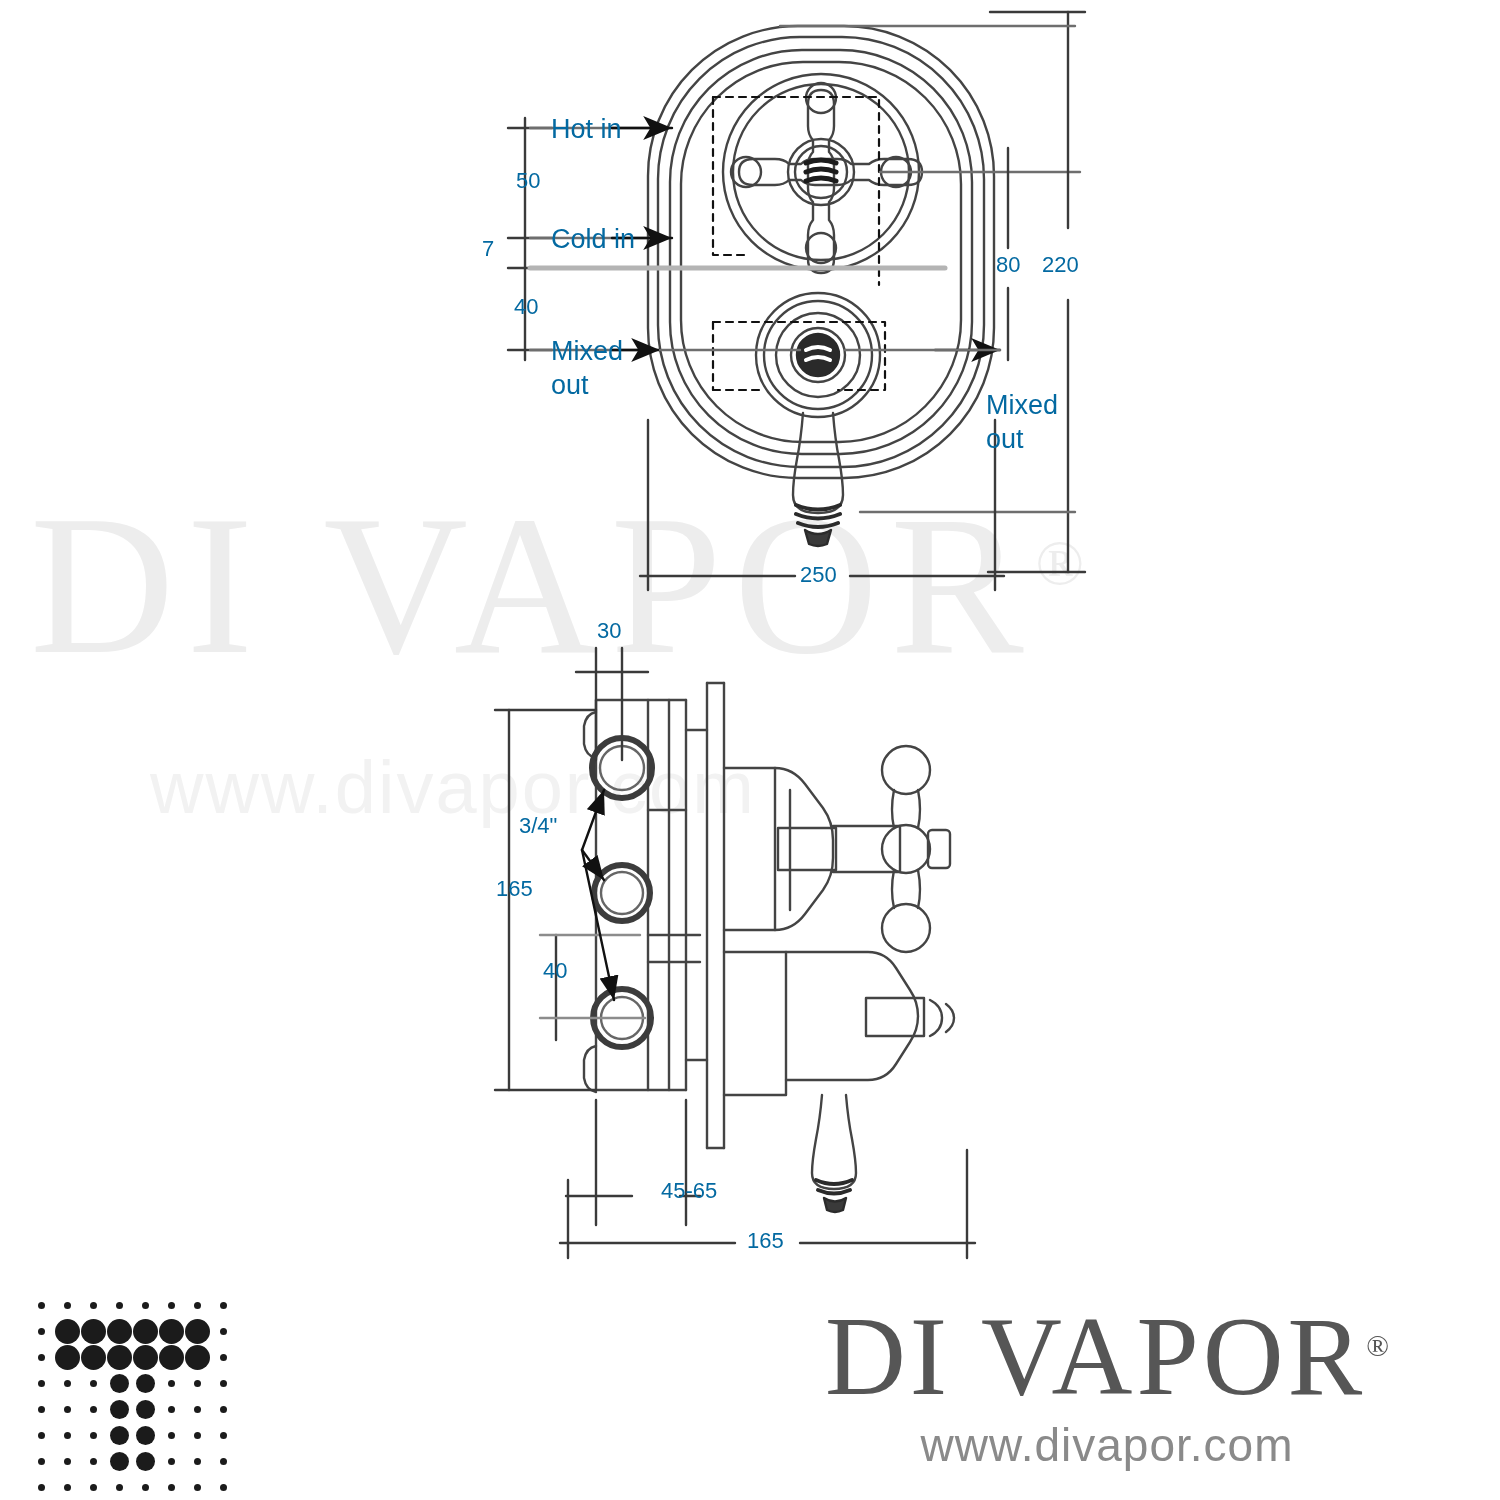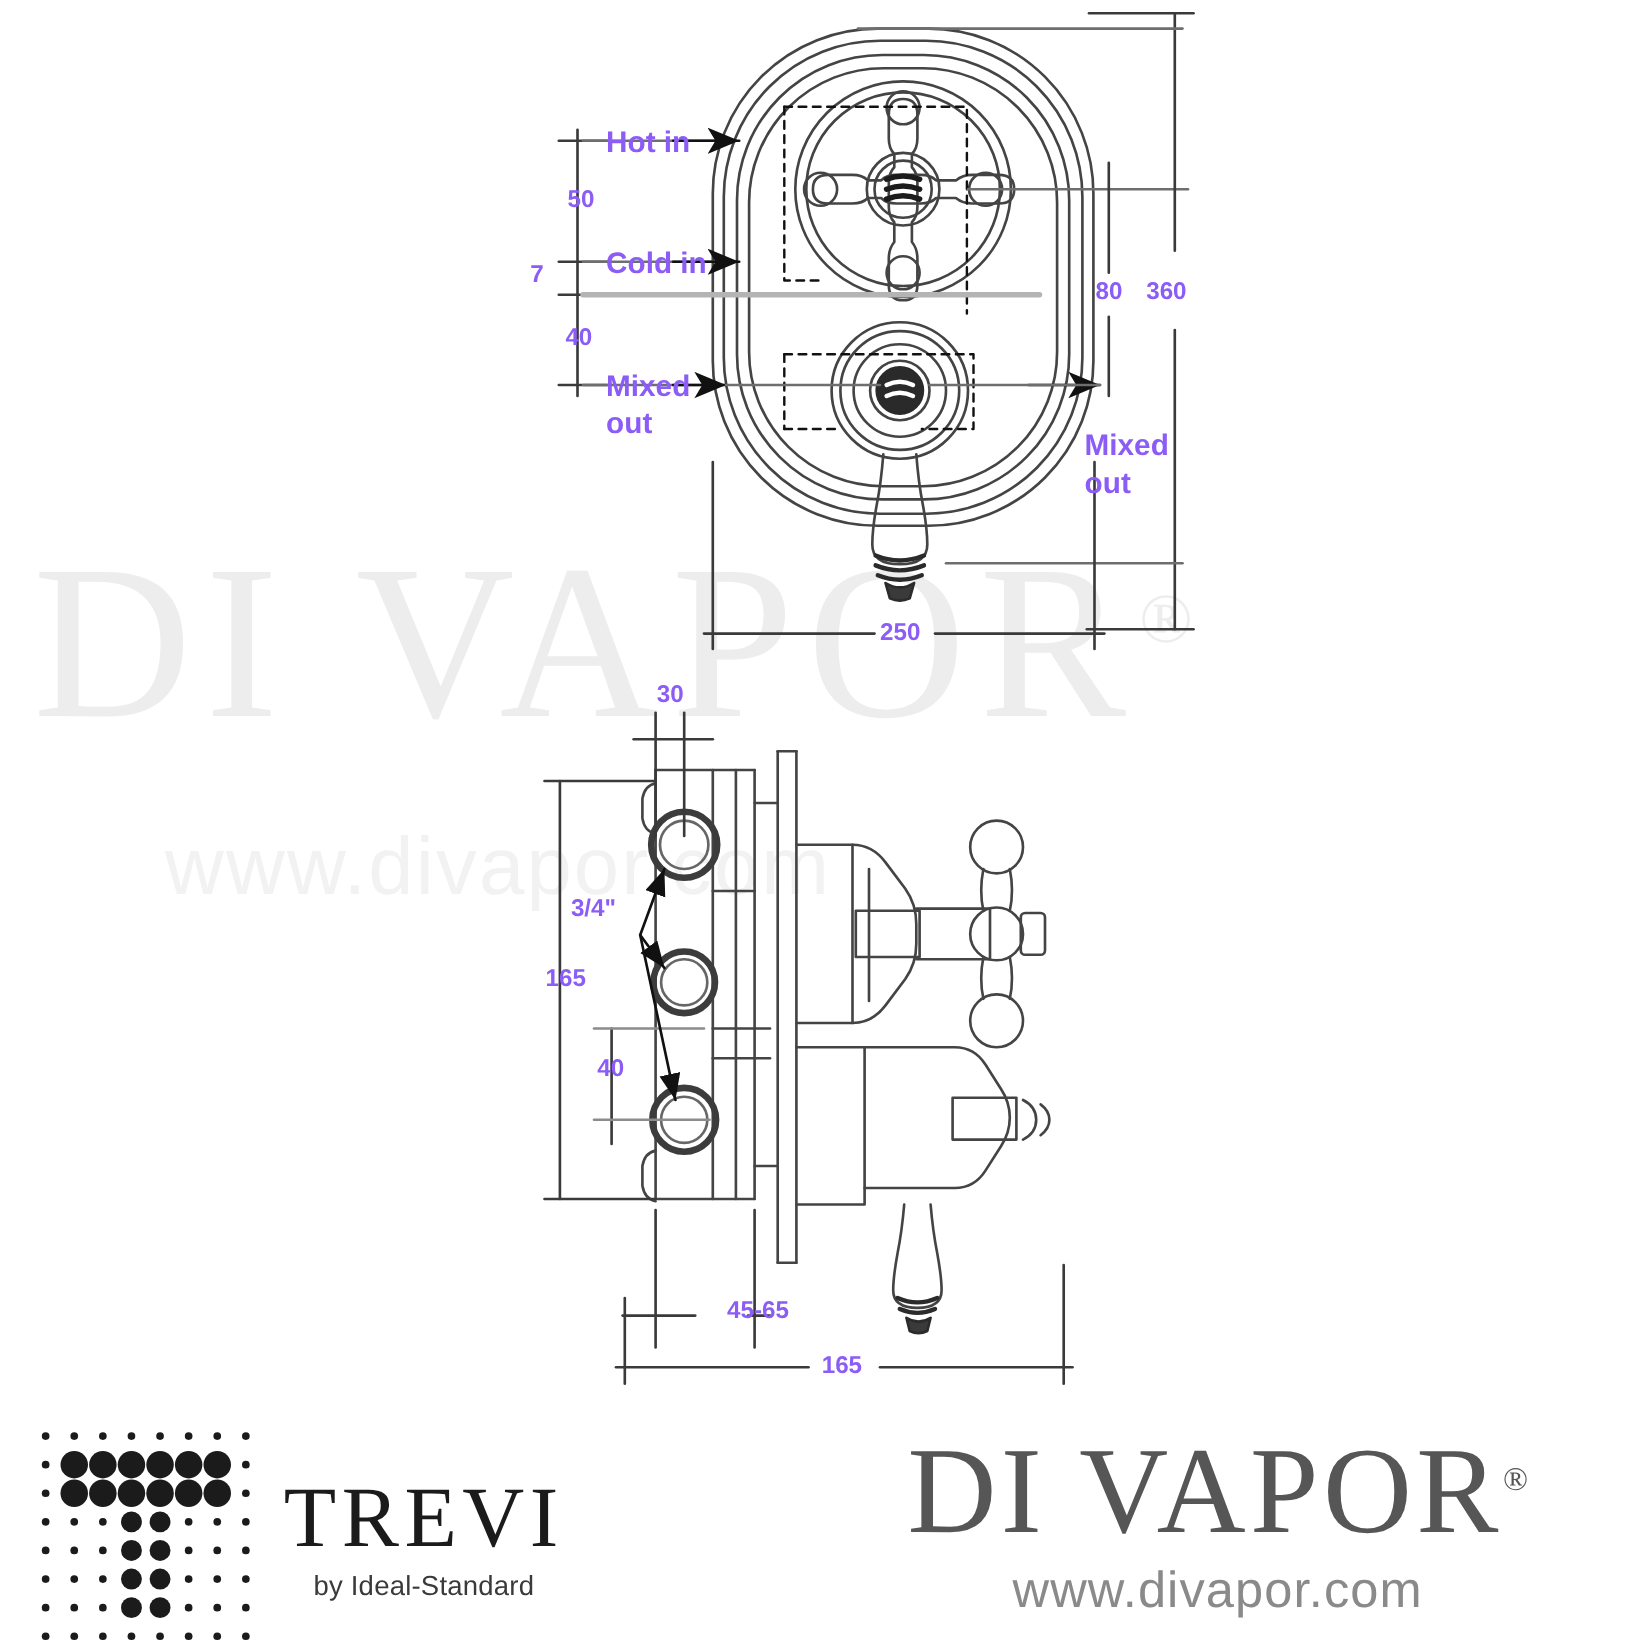--- a/index.html
+++ b/index.html
@@ -88,22 +88,22 @@
     font-size:46px;
     color:#8a8a8a;
     letter-spacing:1px;
     margin-top:6px;
   }
 
   
   .dimtext{
     position:absolute;
     font-family:"Liberation Sans", sans-serif;
-    font-weight:bold;
-    color:#8b5cf6;
+    font-weight:normal;
+    color:#0369a1;
     white-space:nowrap;
     user-select:none;
     text-align:right;
   }
   .t28{font-size:27px;}
   .t30{font-size:22px;}
 </style>
 </head>
 <body>
 
@@ -326,21 +326,21 @@
   <div class="dimtext t28" style="left:551px;top:224px;">Cold in</div>
   <div class="dimtext t28" style="left:551px;top:336px;">Mixed</div>
   <div class="dimtext t28" style="left:551px;top:370px;">out</div>
   <div class="dimtext t28" style="left:986px;top:390px;">Mixed</div>
   <div class="dimtext t28" style="left:986px;top:424px;">out</div>
 
   <div class="dimtext t30" style="left:516px;top:168px;">50</div>
   <div class="dimtext t30" style="left:482px;top:236px;">7</div>
   <div class="dimtext t30" style="left:514px;top:294px;">40</div>
   <div class="dimtext t30" style="left:996px;top:252px;">80</div>
-  <div class="dimtext t30" style="left:1042px;top:252px;">360</div>
+  <div class="dimtext t30" style="left:1042px;top:252px;">220</div>
   <div class="dimtext t30" style="left:800px;top:562px;">250</div>
 
   <div class="dimtext t30" style="left:597px;top:618px;">30</div>
   <div class="dimtext t30" style="left:519px;top:813px;">3/4"</div>
   <div class="dimtext t30" style="left:496px;top:876px;">165</div>
   <div class="dimtext t30" style="left:543px;top:958px;">40</div>
   <div class="dimtext t30" style="left:633px;top:1178px;margin-left:28px;">45-65</div>
   <div class="dimtext t30" style="left:747px;top:1228px;">165</div>
 
   <div class="logo-trevi">
@@ -531,24 +531,20 @@
         <div class="dotcell">
           <div class="dot s"></div>
         </div>
         <div class="dotcell">
           <div class="dot s"></div>
         </div>
         <div class="dotcell">
           <div class="dot s"></div>
         </div>
       </div>
-    <div class="trevi-words">
-      <div class="trevi-name">TREVI</div>
-      <div class="trevi-sub">by Ideal-Standard</div>
-    </div>
   </div>
 
   <div class="logo-divapor">
     <div class="dv-name">
       <span>DI VAPOR</span><span class="reg">®</span>
     </div>
     <div class="dv-url">www.divapor.com</div>
   </div>
 
 </div>

